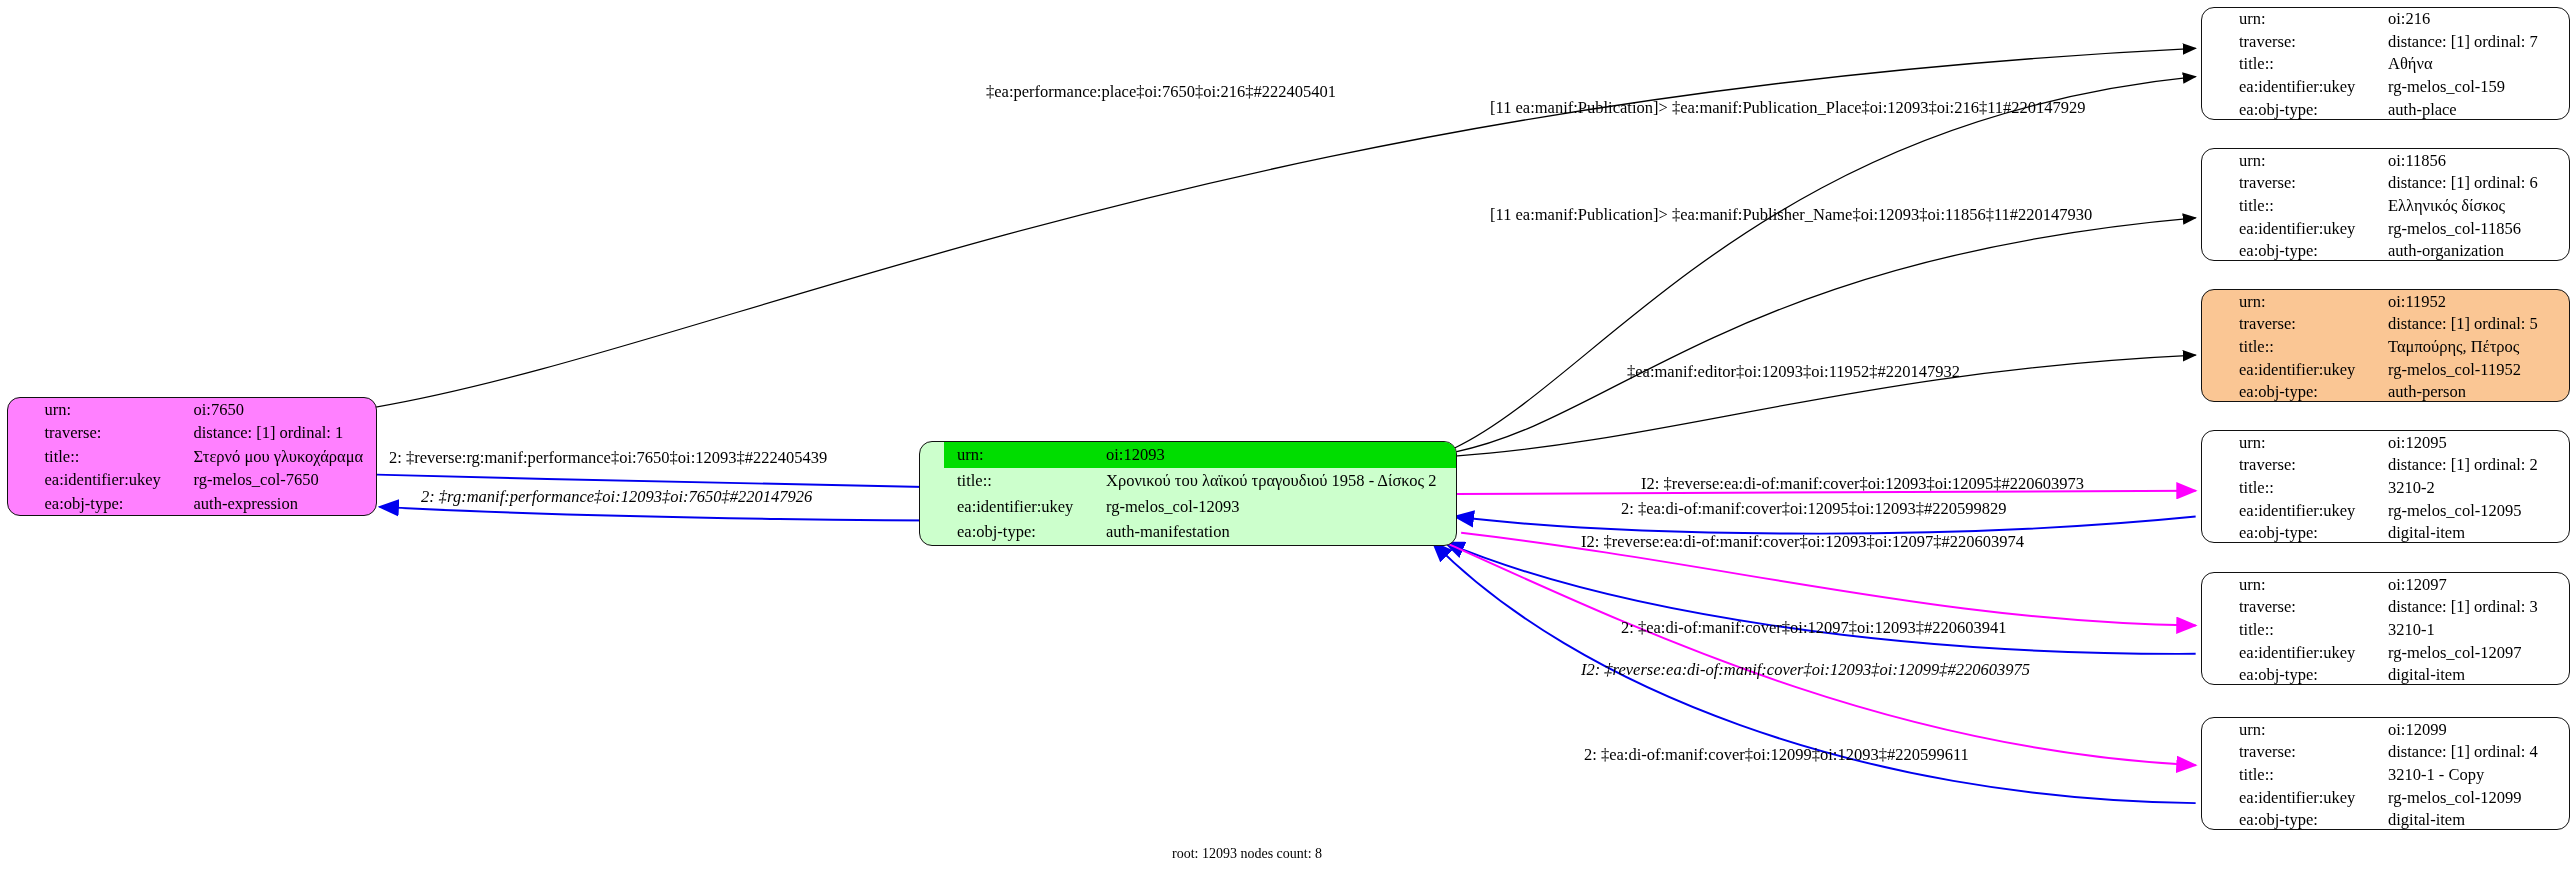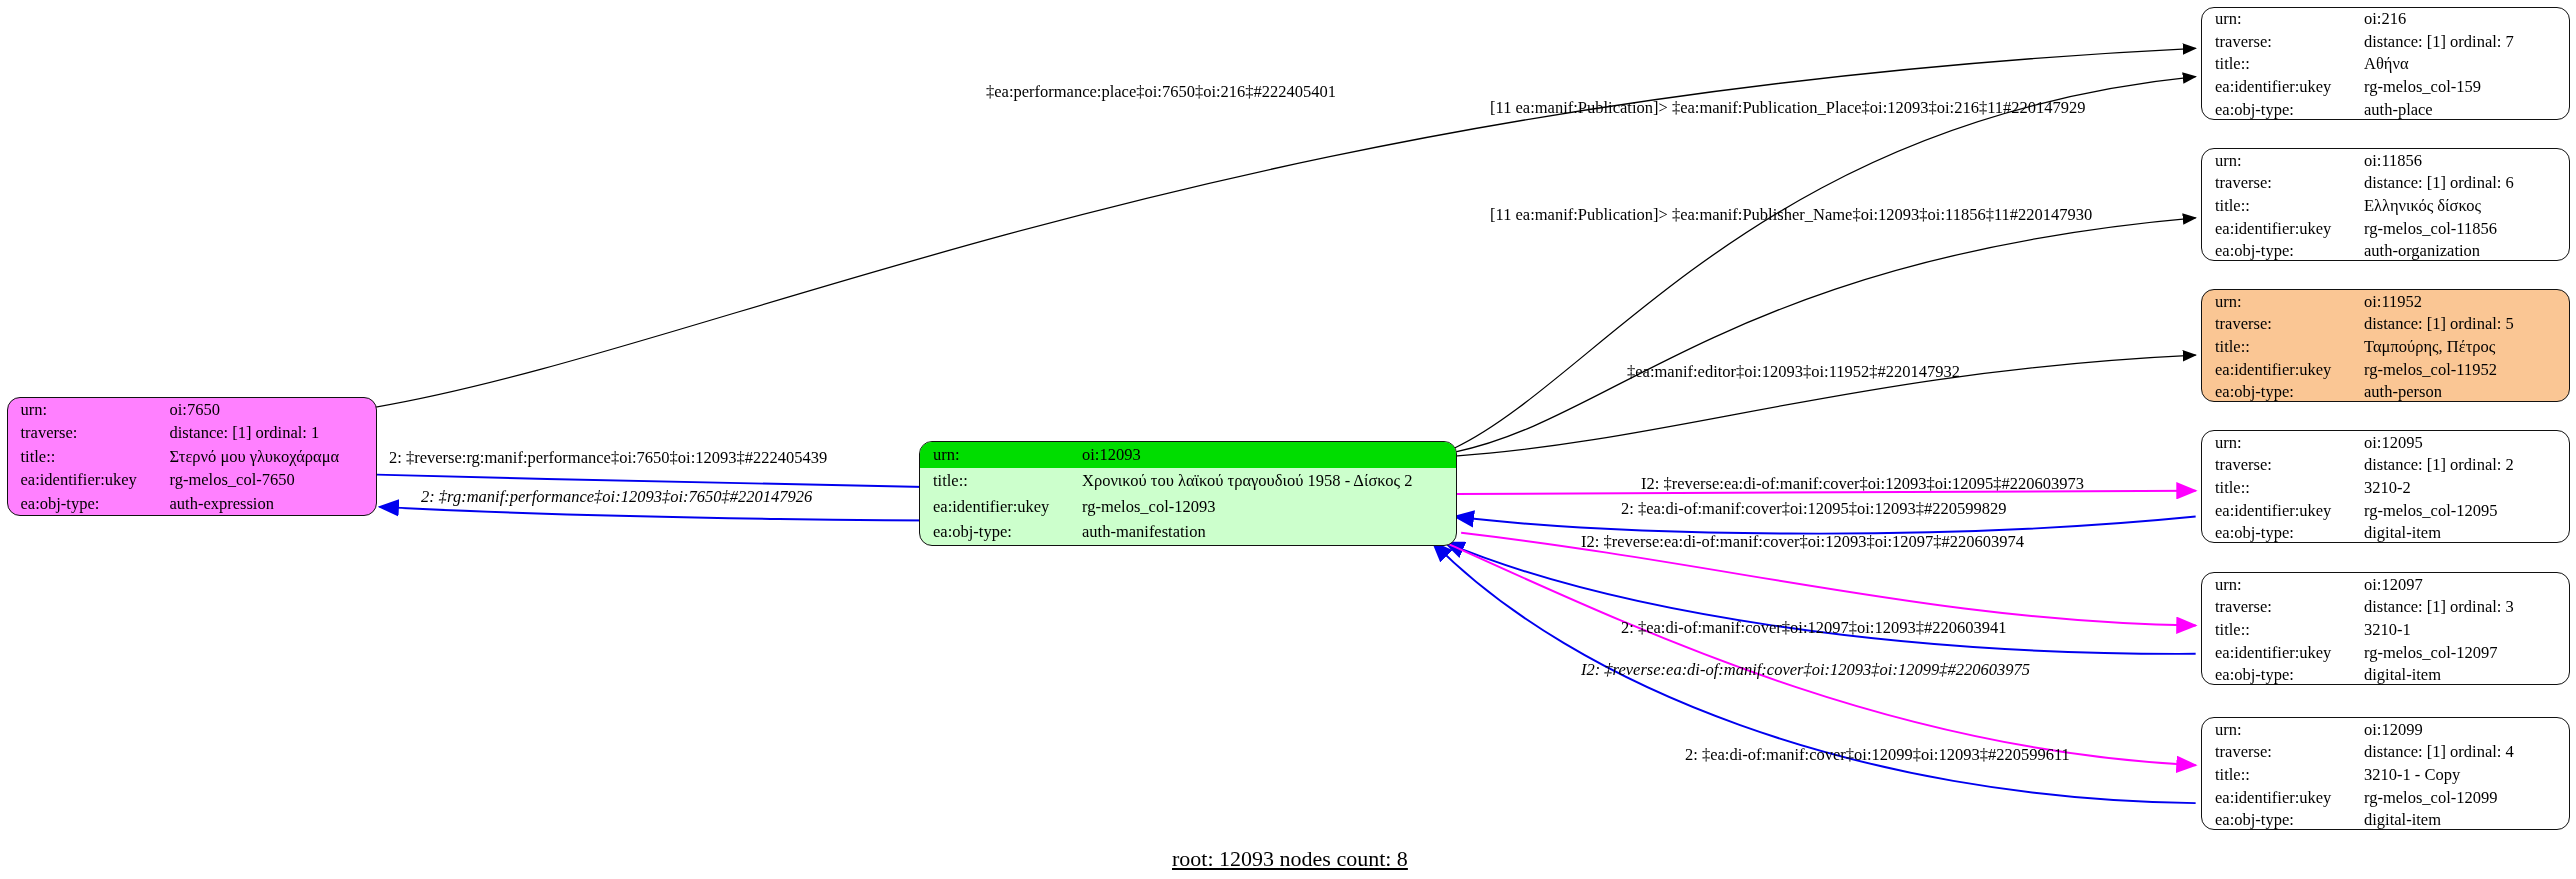--- a/index.html
+++ b/index.html
@@ -2,35 +2,35 @@
 <html style="font-size:13px"><head>
 <meta charset="utf-8">
 <style>
   html,body{margin:0;padding:0;background:#ffffff;}
   body{width:2576px;height:879px;position:relative;overflow:hidden;
        font-family:"Liberation Serif","DejaVu Serif",serif;color:#000;}
   #graph{position:absolute;inset:0;width:2576px;height:879px;}
   svg.edges{position:absolute;left:0;top:0;width:2576px;height:879px;pointer-events:none;}
 
   .node{position:absolute;box-sizing:border-box;border:1.3px solid #111;
-        border-radius:13px;background:#fff;overflow:hidden;}
+        border-radius:13px;background:#fff;overflow:hidden;padding-left:24px;}
   .node table{border-collapse:collapse;width:100%;height:100%;}
   .node td{font-size:16.5px;line-height:1.18;padding:1.6px 3.2px;white-space:nowrap;
            vertical-align:middle;}
   .node td.k{width:141px;padding-left:13px;}
   .node td.v{padding-left:4.8px;}
   .node tr.hl td{background:#00dd00;}
   .node.pink{background:#ff80ff;}
   .node.green{background:#ccffcc;}
   .node.orange{background:#fac694;}
   .node.plain{background:#ffffff;}
 
   .elabel{position:absolute;font-size:16.5px;white-space:nowrap;color:#000;
           line-height:1;}
-  .caption{position:absolute;font-size:22px;white-space:nowrap;text-decoration:underline;}
+  .caption{position:absolute;font-size:14px;white-space:nowrap;}
 </style>
 </head>
 <body>
 
 <div id="graph">
 
   <svg class="edges" viewBox="0 0 3191 1089" xmlns="http://www.w3.org/2000/svg">
     <defs>
       <marker id="ahB" markerWidth="11" markerHeight="9" refX="10" refY="4.5" orient="auto">
         <path d="M0,0 L11,4.5 L0,9 z" fill="#000"></path>
@@ -295,18 +295,18 @@
   <div class="elabel" style="left:1641px;top:476px;">I2: ‡reverse:ea:di-of:manif:cover‡oi:12093‡oi:12095‡#220603973</div>
 
   <div class="elabel" style="left:1621px;top:501px;">2: ‡ea:di-of:manif:cover‡oi:12095‡oi:12093‡#220599829</div>
 
   <div class="elabel" style="left:1581px;top:534px;">I2: ‡reverse:ea:di-of:manif:cover‡oi:12093‡oi:12097‡#220603974</div>
 
   <div class="elabel" style="left:1621px;top:620px;">2: ‡ea:di-of:manif:cover‡oi:12097‡oi:12093‡#220603941</div>
 
   <div class="elabel" style="left:1581px;top:662px;font-style:italic;">I2: ‡reverse:ea:di-of:manif:cover‡oi:12093‡oi:12099‡#220603975</div>
 
-  <div class="elabel" style="left:1685px;top:747px;">2: ‡ea:di-of:manif:cover‡oi:12099‡oi:12093‡#220599611</div>
+  <div class="elabel" style="left:1584px;top:747px;">2: ‡ea:di-of:manif:cover‡oi:12099‡oi:12093‡#220599611</div>
 
   <div class="caption" style="left:1172px;top:846px;">root: 12093 nodes count: 8</div>
 
 </div>
 
 
 </body></html>

